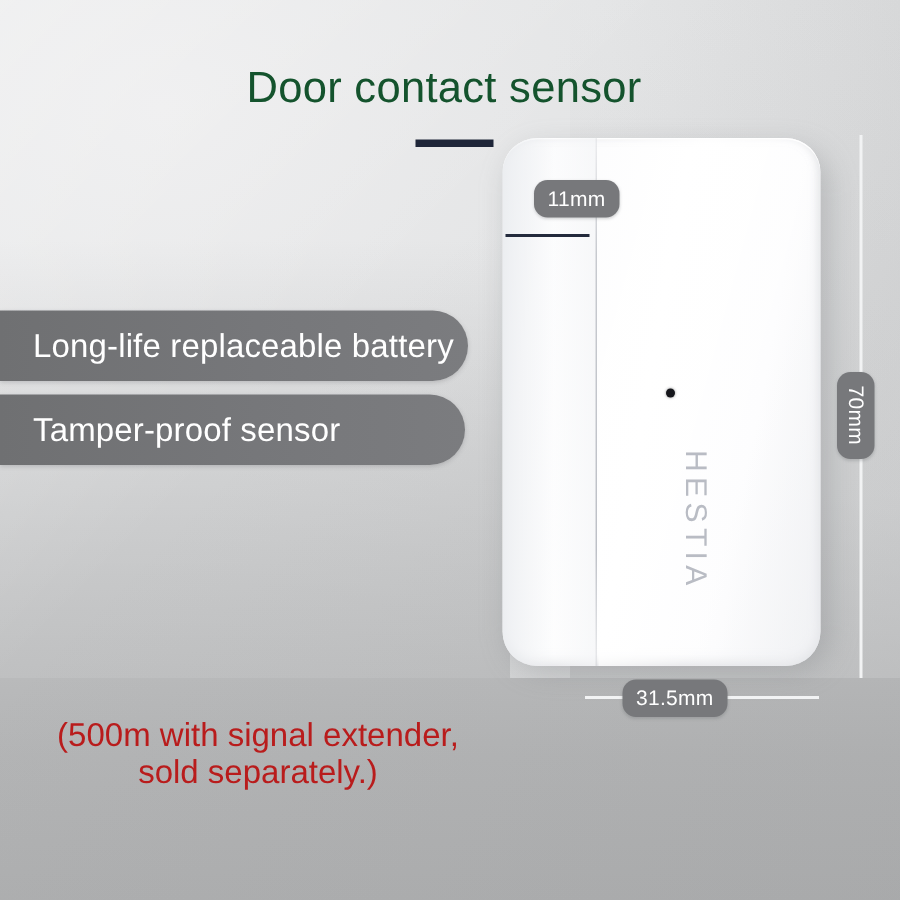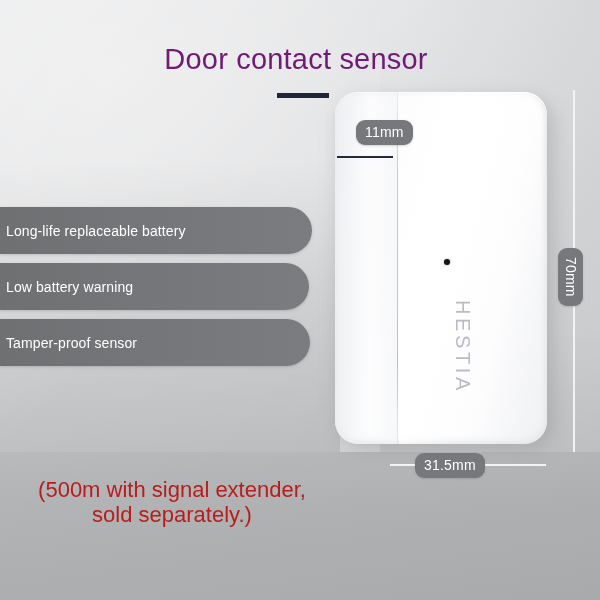--- a/index.html
+++ b/index.html
@@ -29,21 +29,21 @@
     background:linear-gradient(180deg, rgba(230,231,232,.0) 0%, rgba(205,206,207,.45) 55%, rgba(178,179,180,.85) 100%);
   }
   #bg-vignette {
     position:absolute; inset:0;
     background:linear-gradient(135deg, rgba(255,255,255,.35) 0%, rgba(255,255,255,0) 38%, rgba(120,122,124,.10) 100%);
   }
 
   
   #title-block { position:absolute; left:0; top:44px; width:600px; text-align:center; }
   #page-title {
-    font-size:29px; font-weight:400; color:#701a75;
+    font-size:29px; font-weight:400; color:#14532d;
     letter-spacing:.2px; line-height:1.1;
     padding-right:8px;
   }
   #title-rule {
     width:52px; height:5px; background:#1f2639;
     margin:17px auto 0; margin-right:auto; margin-left:auto;
     position:relative; left:3px;
   }
 
   
@@ -57,22 +57,22 @@
     border-bottom-right-radius:24px;
     background:linear-gradient(90deg,#6f7072 0%, #76777a 55%, #7b7c7f 100%);
     box-shadow:0 1px 3px rgba(90,92,94,.25);
     color:#ffffff;
   }
   .feature-pill.w1 { width:312px; }
   .feature-pill.w2 { width:309px; }
   .feature-pill.w3 { width:310px; }
   .feature-pill.w4 { width:311px; }
   .feature-label {
-    font-size:14px; font-weight:400; color:#fff;
-    padding-left:6px; letter-spacing:.1px; white-space:nowrap;
+    font-size:22px; font-weight:400; color:#fff;
+    padding-left:22px; letter-spacing:.1px; white-space:nowrap;
   }
 
   
   #footnote {
     position:absolute; left:22px; top:477px; width:300px;
     color:#b91c1c; font-size:22px; line-height:25px; font-weight:400;text-align:center;
   }
   #footnote .ln { display:block; white-space:nowrap; }
 
   
@@ -163,23 +163,20 @@
 
 <div id="title-block">
   <div id="page-title">Door contact sensor</div>
   <div id="title-rule"></div>
 </div>
 
 <div id="feature-list">
   <div class="feature-pill w1">
     <span class="feature-label">Long-life replaceable battery</span>
   </div>
-  <div class="feature-pill w2">
-    <span class="feature-label">Low battery warning</span>
-  </div>
   <div class="feature-pill w3">
     <span class="feature-label">Tamper-proof sensor</span>
   </div>
 </div>
 
 <div id="footnote">
   <span class="ln">(500m with signal extender,</span>
   <span class="ln">sold separately.)</span>
 </div>
 

